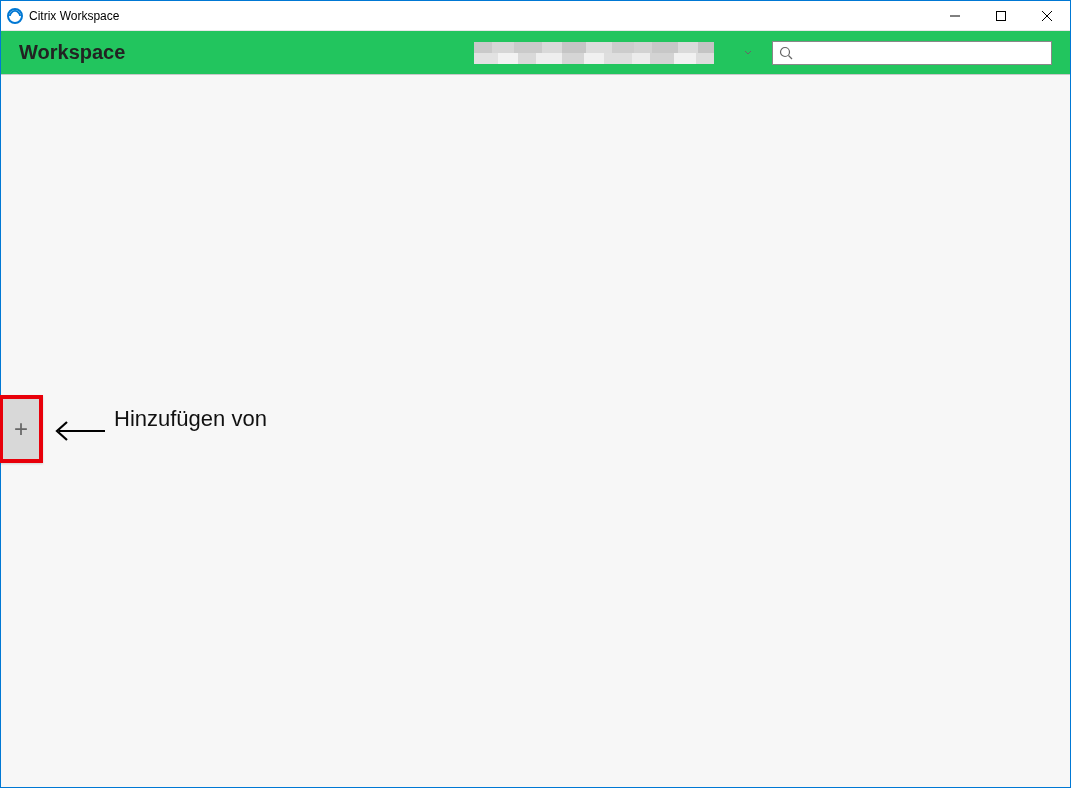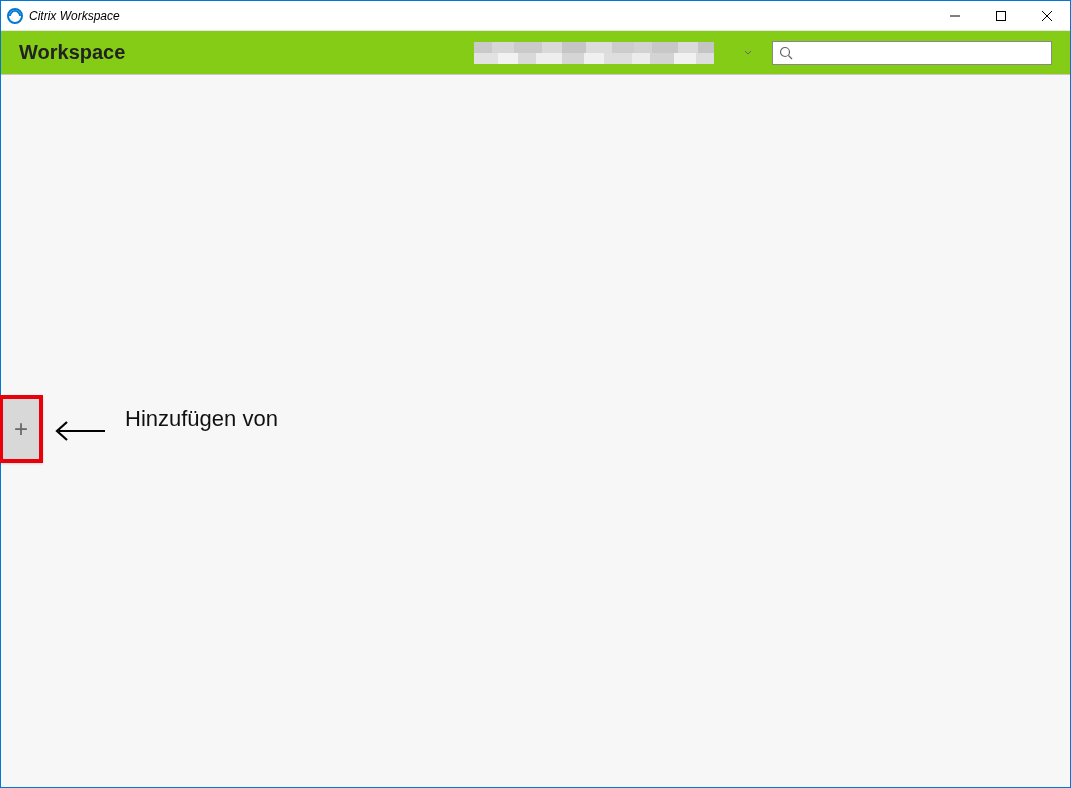--- a/index.html
+++ b/index.html
@@ -22,21 +22,20 @@
       flex-direction: column;
       background: #fff;
     }
     .titlebar {
       height: 30px;
       display: flex;
       align-items: center;
       background: #fff;
       border-bottom: 1px solid #e8e8e8;
       flex-shrink: 0;
-      font-style: italic;
     }
     .titlebar-left {
       display: flex;
       align-items: center;
       padding-left: 6px;
       gap: 6px;
       flex: 1;
     }
     .citrix-icon {
       width: 16px;
@@ -79,21 +78,21 @@
       width: 10px;
       height: 10px;
     }
     .toolbar {
       height: 44px;
       display: flex;
       align-items: center;
       padding: 0 18px;
       border-bottom: 1px solid #c8c8c8;
       flex-shrink: 0;
-      background: #84cc16;
+      background: #22c55e;
     }
     .brand {
       font-size: 20px;
       font-weight: 600;
       color: #222;
       letter-spacing: 0;
     }
     .toolbar-center {
       flex: 1;
       display: flex;
@@ -170,21 +169,21 @@
       line-height: 1;
       user-select: none;
     }
     .annotation-arrow {
       position: absolute;
       left: 52px;
       top: 344px;
     }
     .annotation-text {
       position: absolute;
-      left: 124px;
+      left: 113px;
       top: 328px;
       font-size: 22px;
       color: #111;
       line-height: 1.45;
     }
   </style>
 </head>
 <body>
 
 <div class="window">

